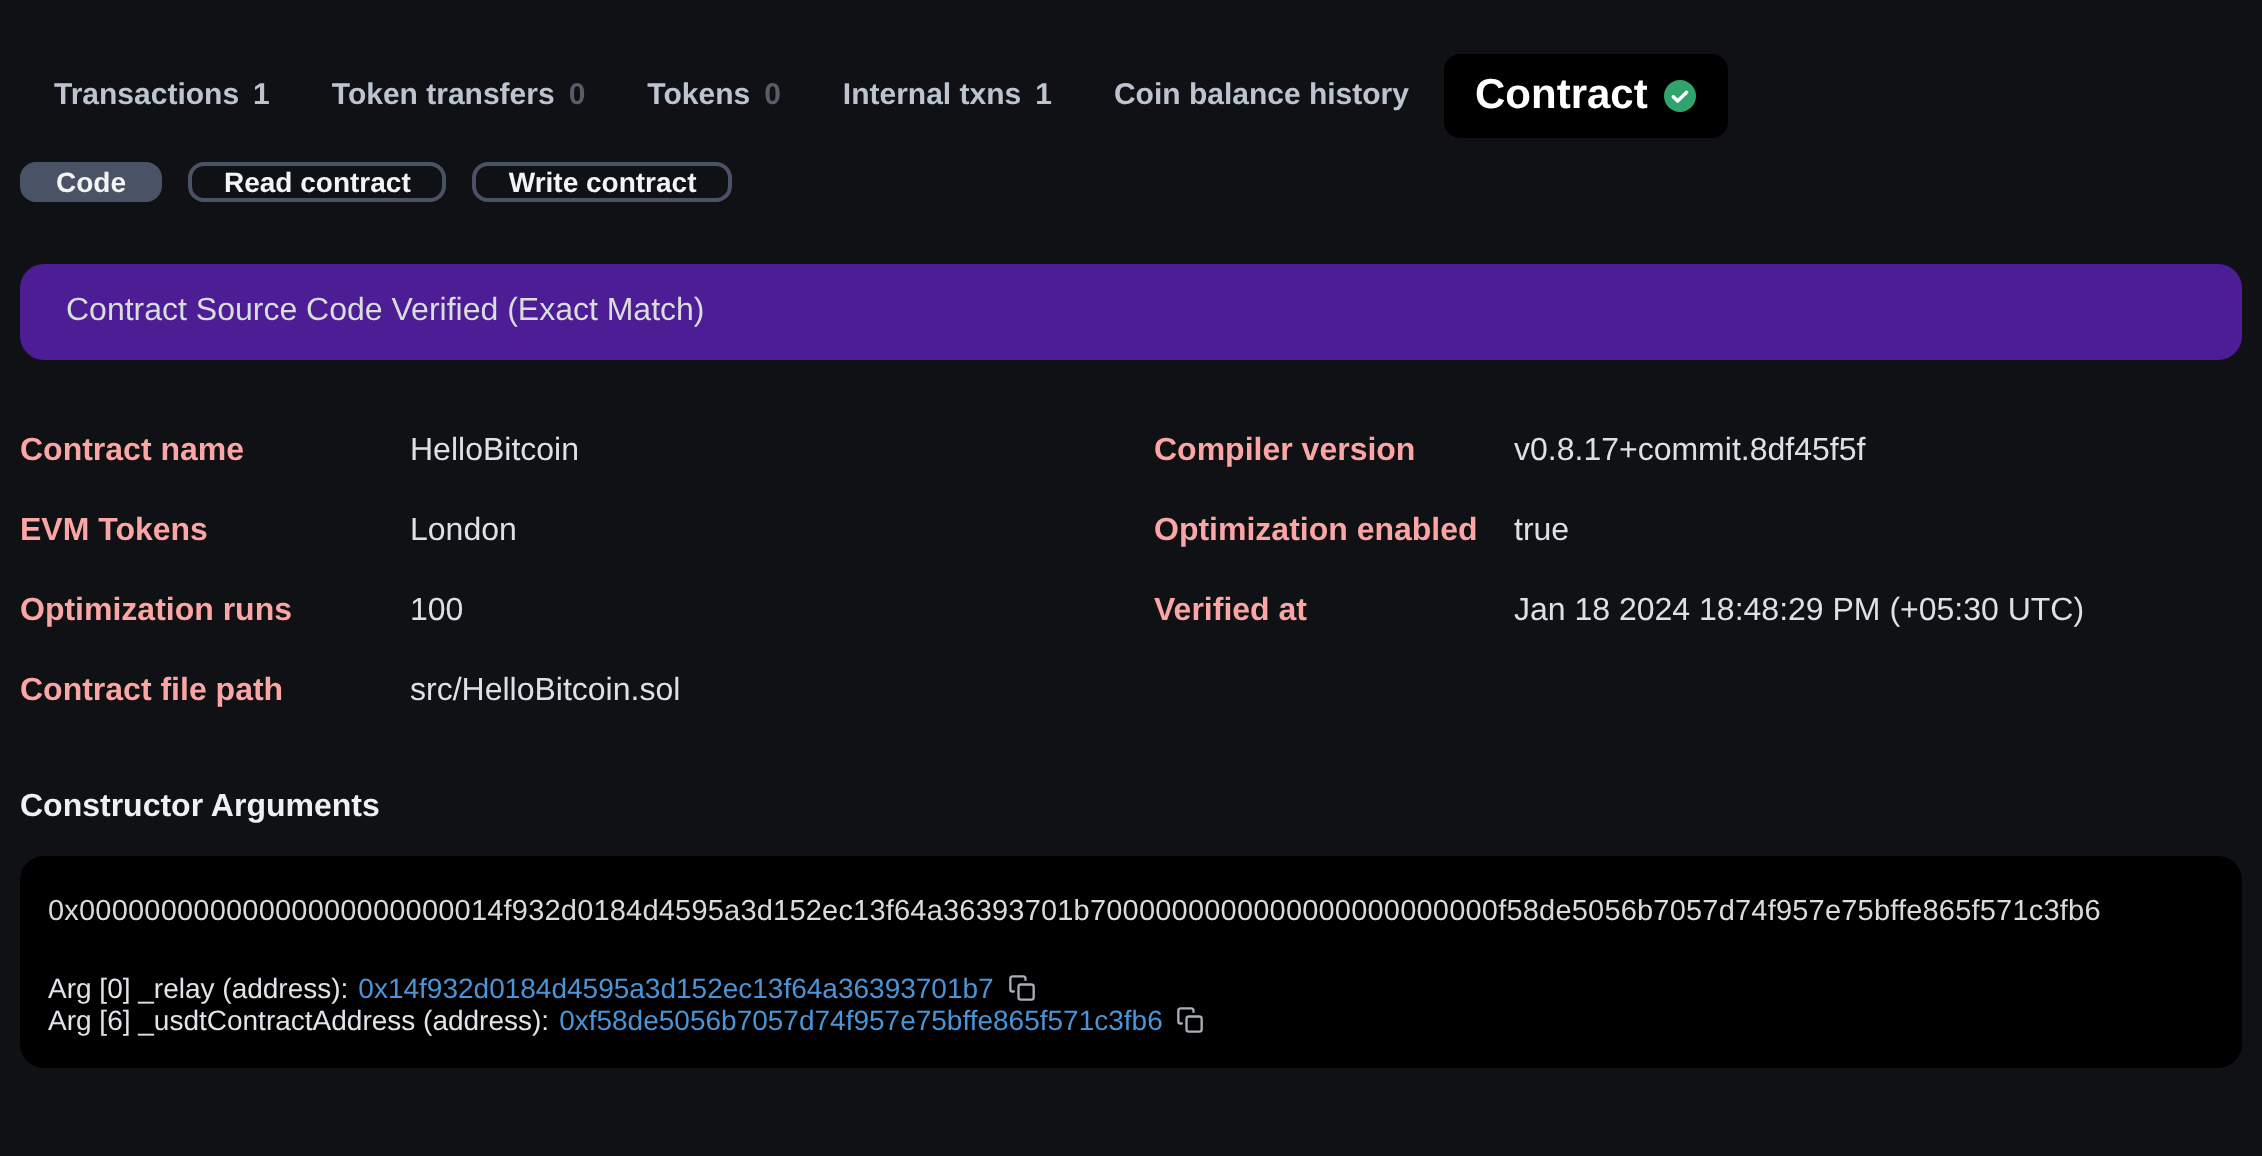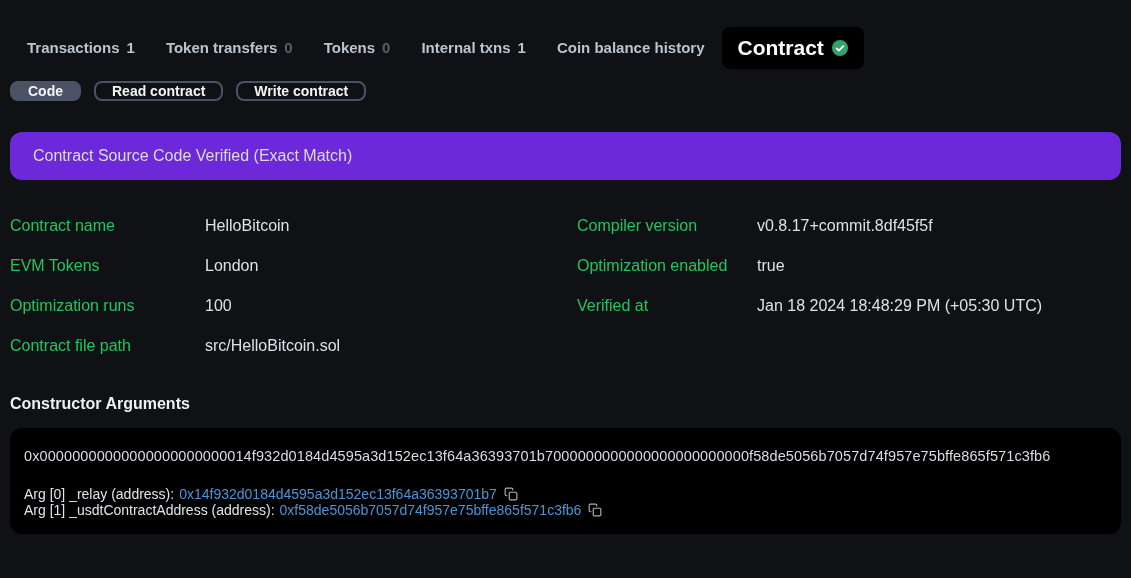--- a/index.html
+++ b/index.html
@@ -64,21 +64,21 @@
     color: #f2f4f6;
     border: 2px solid #4a5365;
     cursor: pointer;
   }
   .chip-active { background: #4a5365; border-color: #4a5365; }
 
   
   .banner {
     margin: 31px 10px 0 10px;
     height: 48px;
-    background: #6d28d9;
+    background: #4c1d95;
     border-radius: 12px;
     display: flex;
     align-items: center;
     padding-left: 23px;
     font-size: 16px;
     color: #d9dedb;
   }
 
   
   .details {
@@ -86,21 +86,21 @@
     grid-template-columns: 195px 372px 180px 1fr;
     margin: 26px 0 0 10px;
   }
   .cell {
     height: 40px;
     display: flex;
     align-items: center;
     font-size: 16px;
     white-space: nowrap;
   }
-  .label { font-weight: 400; color: #22c55e; }
+  .label { font-weight: 700; color: #fca5a5; }
   .value { color: #dde1e5; }
 
   
   .args-title {
     margin: 29px 0 0 10px;
     font-size: 16px;
     font-weight: 700;
     color: #eef1f3;
   }
   .panel {
@@ -202,21 +202,21 @@
       <span>Arg [0] _relay (address):</span>
       <a class="addr">0x14f932d0184d4595a3d152ec13f64a36393701b7</a>
       <button class="copy-btn">
         <svg width="14" height="14" viewBox="0 0 24 24" fill="none" stroke="#a9afb9" stroke-width="2" stroke-linecap="round" stroke-linejoin="round">
           <rect x="9" y="9" width="13" height="13" rx="2"></rect>
           <path d="M5 15H4a2 2 0 0 1-2-2V4a2 2 0 0 1 2-2h9a2 2 0 0 1 2 2v1"></path>
         </svg>
       </button>
     </div>
     <div class="arg-line">
-      <span>Arg [1] _usdtContractAddress (address):</span>
+      <span>Arg [6] _usdtContractAddress (address):</span>
       <a class="addr">0xf58de5056b7057d74f957e75bffe865f571c3fb6</a>
       <button class="copy-btn">
         <svg width="14" height="14" viewBox="0 0 24 24" fill="none" stroke="#a9afb9" stroke-width="2" stroke-linecap="round" stroke-linejoin="round">
           <rect x="9" y="9" width="13" height="13" rx="2"></rect>
           <path d="M5 15H4a2 2 0 0 1-2-2V4a2 2 0 0 1 2-2h9a2 2 0 0 1 2 2v1"></path>
         </svg>
       </button>
     </div>
   </div>
 </div>

